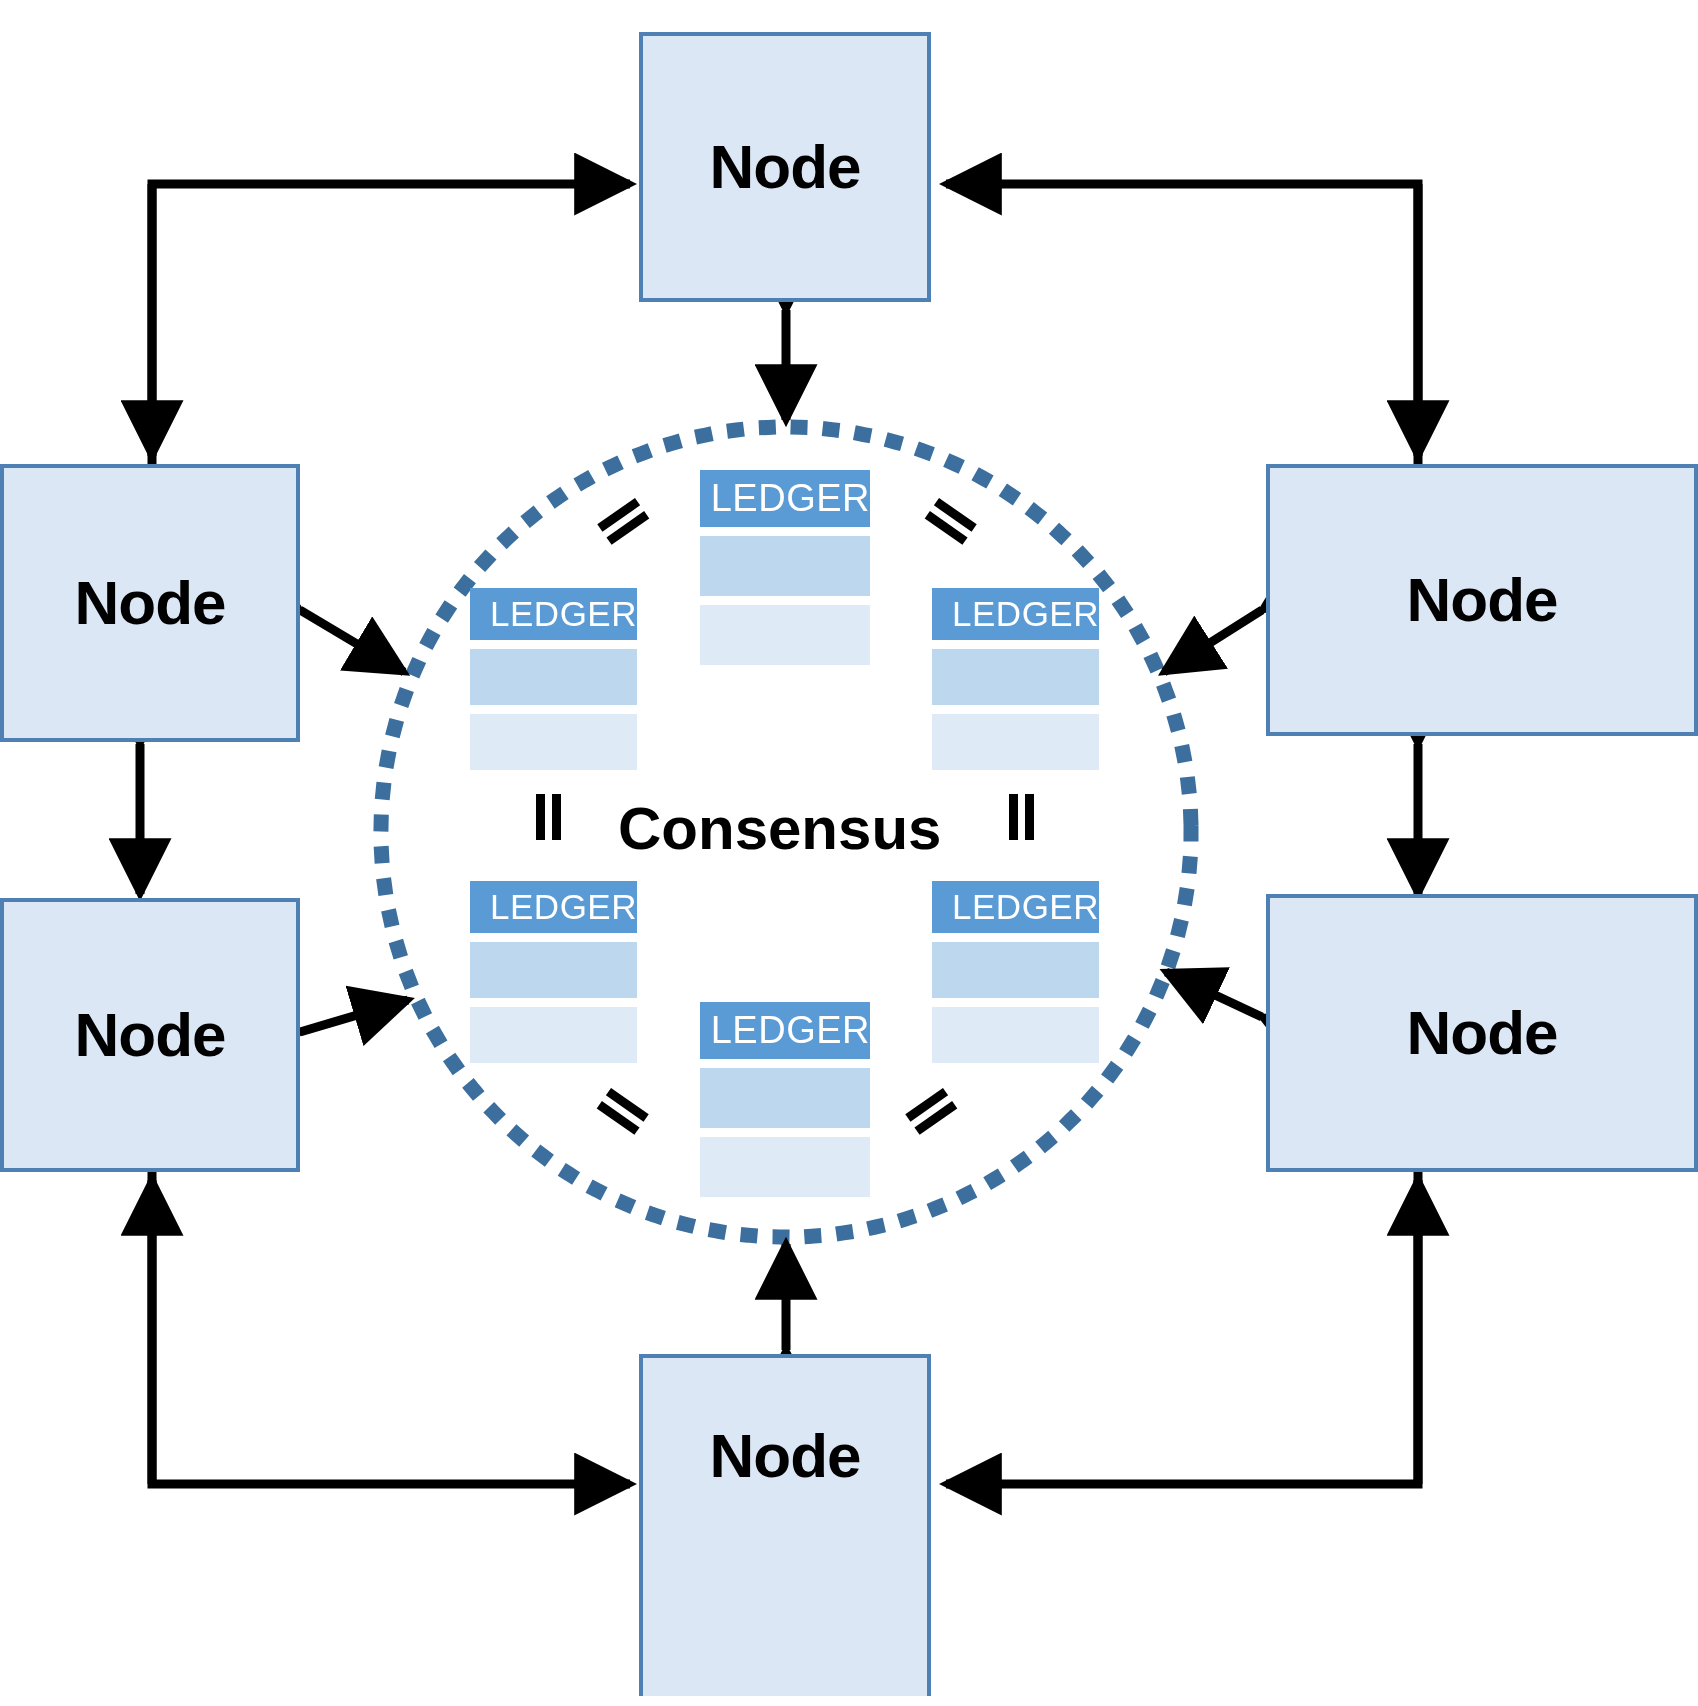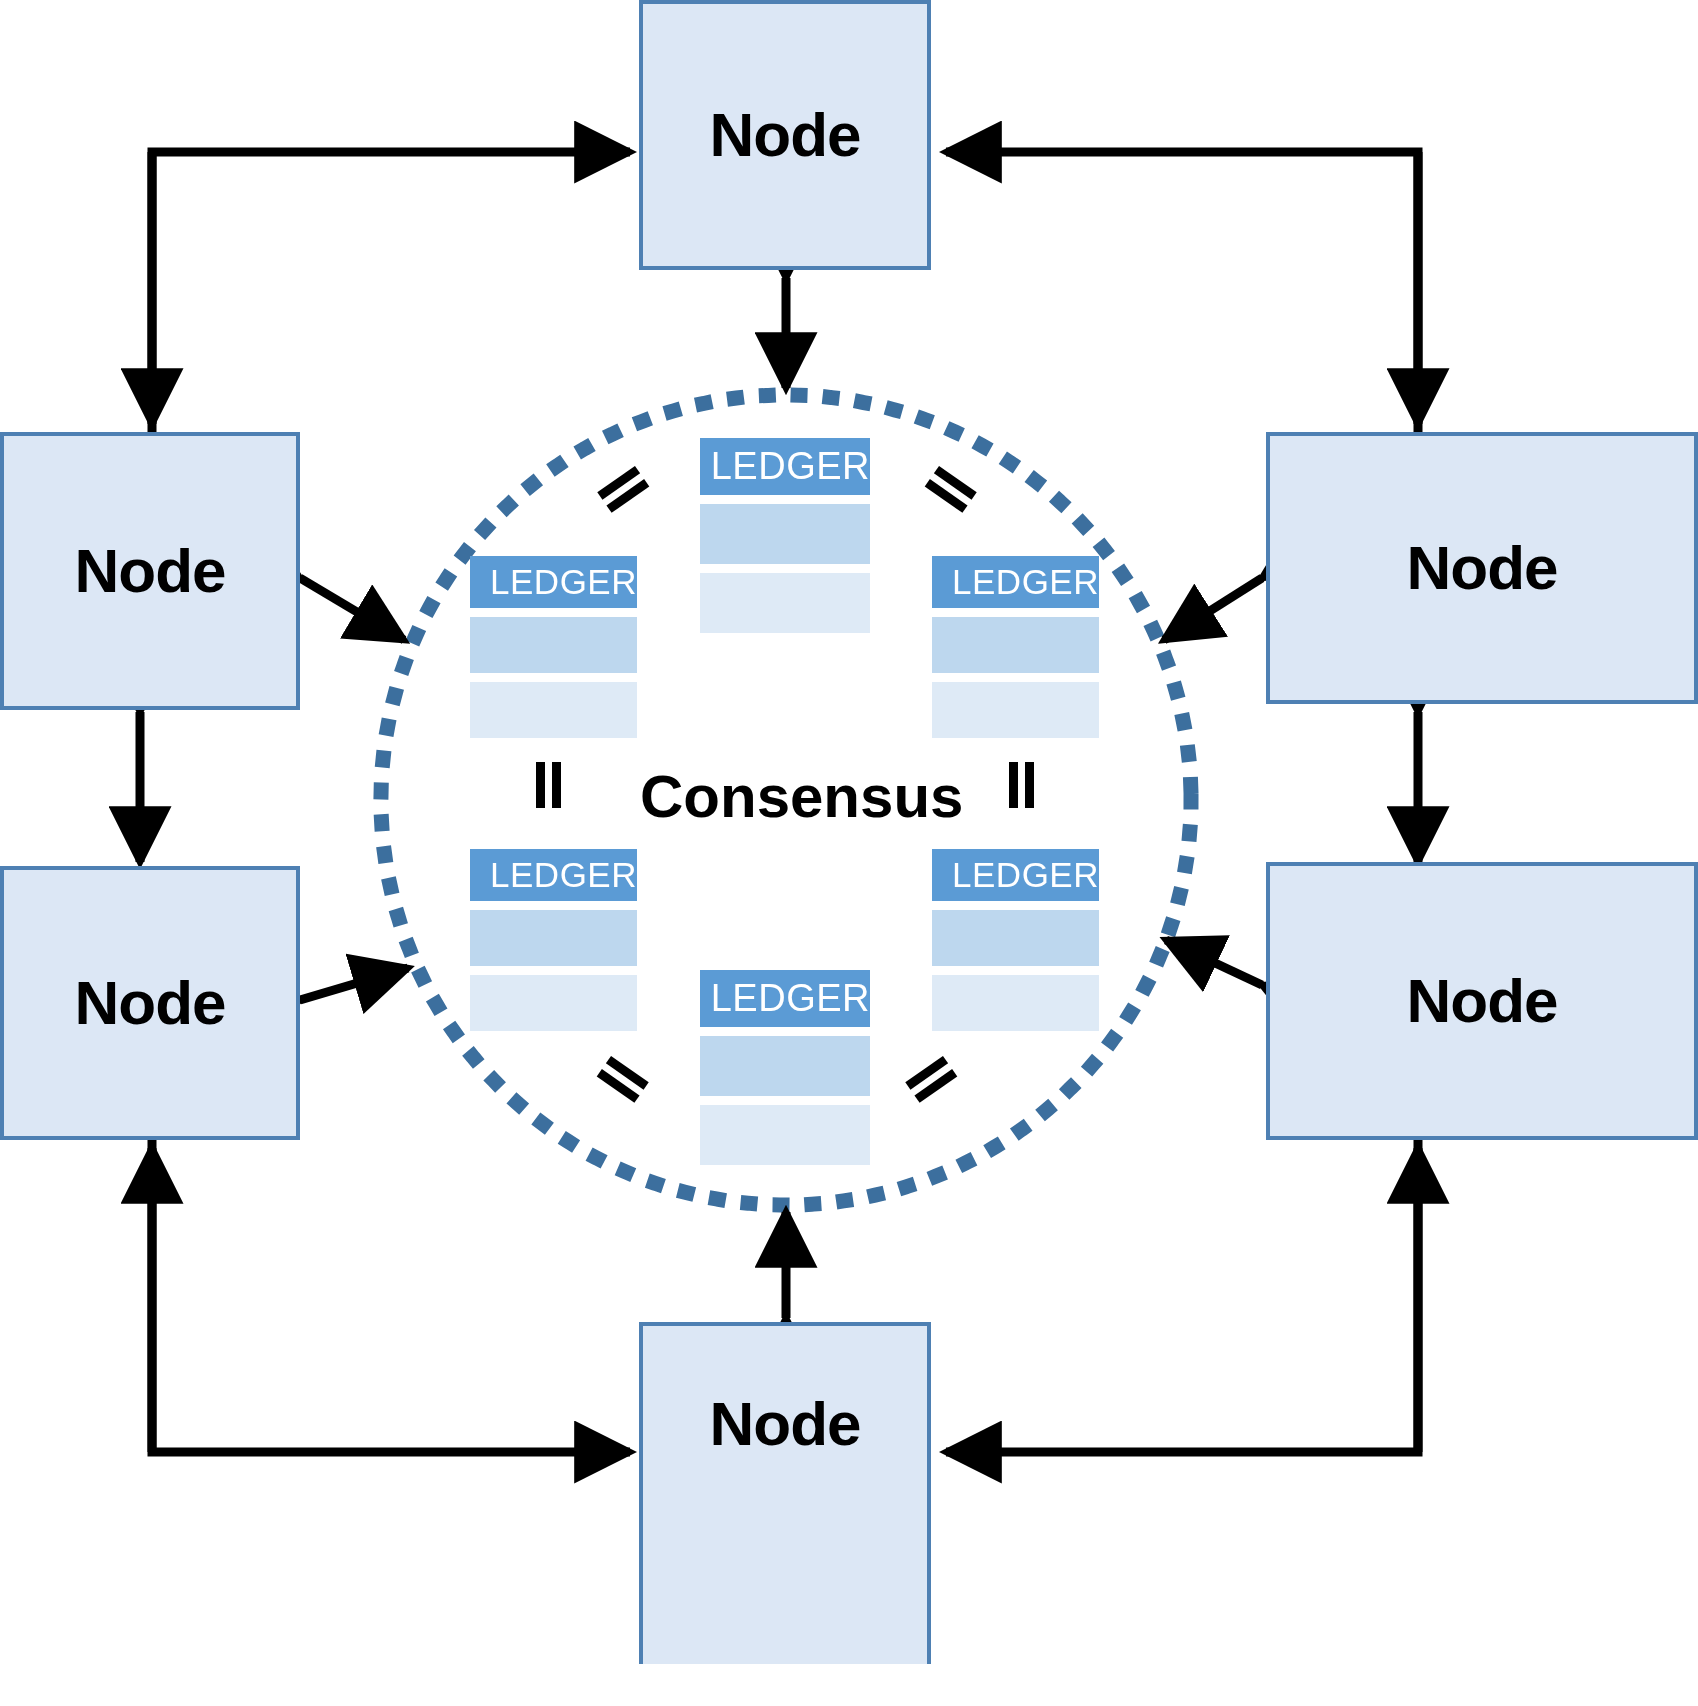--- a/index.html
+++ b/index.html
@@ -9,20 +9,21 @@
   }
   body {
     font-family: "Liberation Sans", sans-serif;
   }
   #canvas {
     position: relative;
     width: 1698px;
     height: 1664px;
     background: #ffffff;
     overflow: hidden;
+    margin-top: 32px;
   }
   svg.layer {
     position: absolute;
     left: 0;
     top: 0;
     width: 1698px;
     height: 1706px;
     pointer-events: none;
   }
   
@@ -232,15 +233,15 @@
   </div>
   <div class="eq" style="left:600px; top:1062px; transform:rotate(35deg);">
     <i class="a"></i>
       <i class="b"></i>
   </div>
   <div class="eq" style="left:908px; top:1062px; transform:rotate(-35deg);">
     <i class="a"></i>
       <i class="b"></i>
   </div>
 
-  <div class="consensus" style="left:640px; top:762px;">Consensus</div>
+  <div class="consensus" style="left:618px; top:762px;">Consensus</div>
 
 </div>
 
 </body></html>

